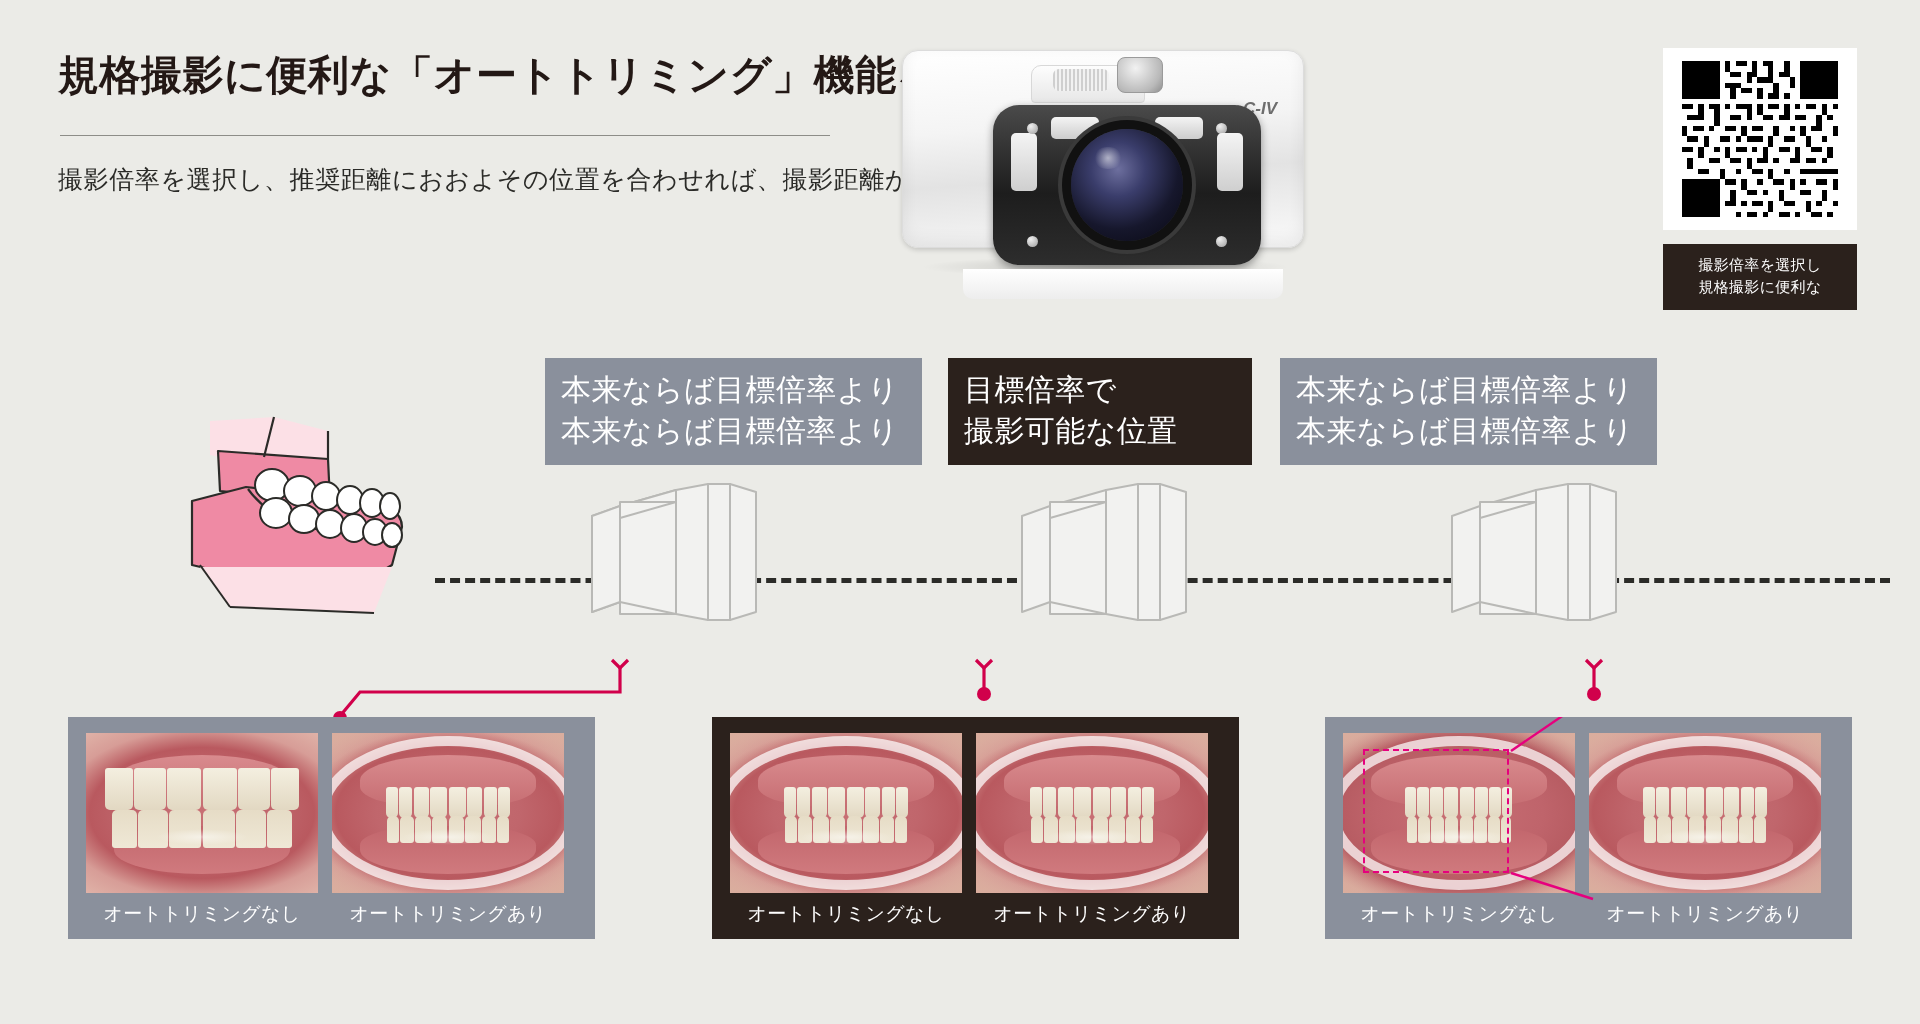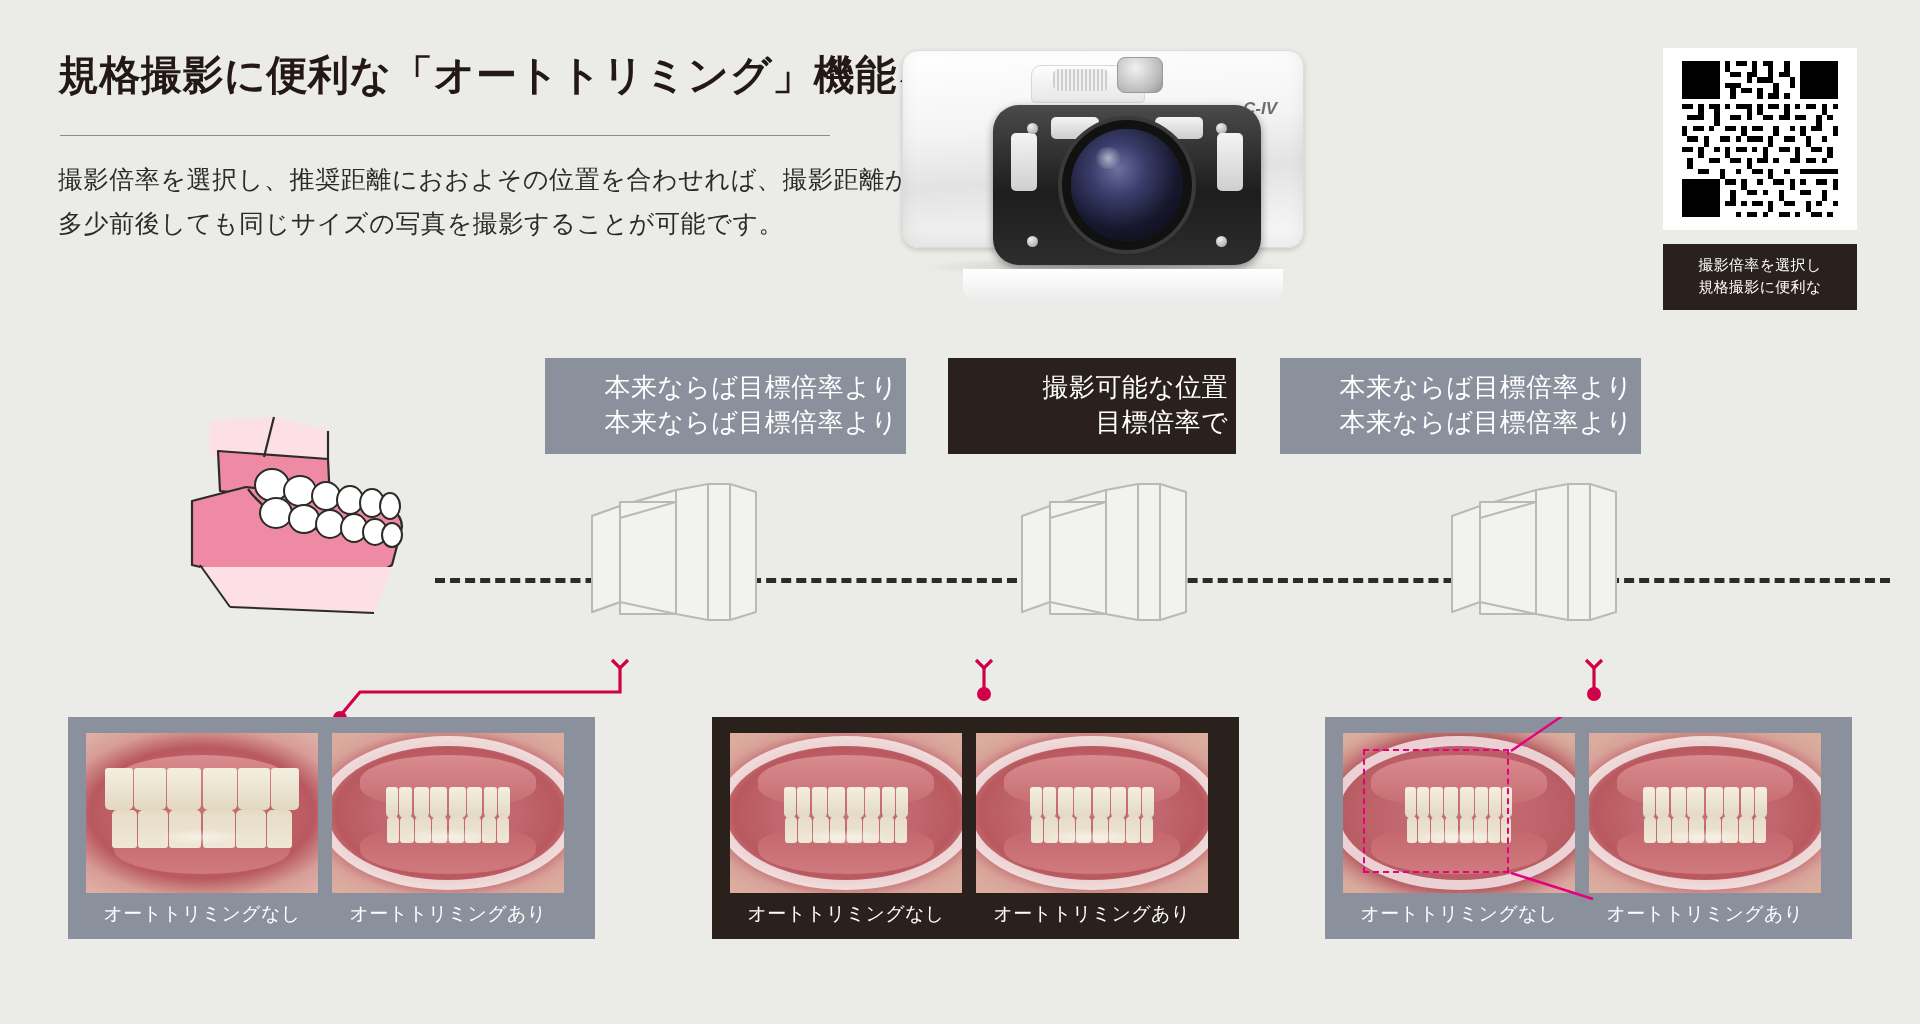--- a/index.html
+++ b/index.html
@@ -98,23 +98,23 @@
   
   .qr-block{position:absolute;left:1663px;top:48px;width:194px;}
   .qr-card{width:194px;height:182px;background:#fff;display:flex;align-items:center;justify-content:center;}
   .qr-caption{
     margin-top:14px;width:194px;background:#2b211c;color:#fff;
     padding:10px 0 12px;text-align:center;font-size:15px;line-height:1.45;letter-spacing:.3px;
   }
 
   
   .dlabel{
-    position:absolute;text-align:right;color:#ffffff;
-    font-size:26px;line-height:1.35;letter-spacing:.4px;
-    padding:12px 8px 14px;
+    position:absolute;text-align:left;color:#ffffff;
+    font-size:30px;line-height:1.35;letter-spacing:.4px;
+    padding:12px 16px 14px;
   }
   .dlabel.gray{background:#8a909c;}
   .dlabel.dark{background:#2b211c;}
   .dlabel span{display:block;white-space:nowrap;}
 
   #label-large{left:545px;top:358px;width:345px;}
   #label-target{left:948px;top:358px;width:272px;}
   #label-small{left:1280px;top:358px;width:345px;}
 
   
@@ -202,21 +202,20 @@
 </style>
 </head>
 <body>
 
 <div class="page">
 
   <div class="title">規格撮影に便利な「オートトリミング」機能を搭載</div>
   <div class="rule"></div>
   <div class="lead">
     <div>撮影倍率を選択し、推奨距離におおよその位置を合わせれば、撮影距離が</div>
-    <div>多少前後しても同じサイズの写真を撮影することが可能です。</div>
   </div>
 
   <div class="camera-wrap">
     <div class="cam-shadow"></div>
     <div class="cam-body">
       <div class="cam-top-hump"></div>
       <div class="cam-grip"></div>
       <div class="cam-dial"></div>
       <div class="cam-brand">
         <span>EyeSpecial</span>
@@ -365,22 +364,22 @@
       <div>撮影倍率を選択し</div>
       <div>規格撮影に便利な</div>
     </div>
   </div>
 
   <div class="dlabel gray" id="label-large">
     <span>本来ならば目標倍率より</span>
     <span>本来ならば目標倍率より</span>
   </div>
   <div class="dlabel dark" id="label-target">
+    <span>目標倍率で</span>
     <span>撮影可能な位置</span>
-    <span>目標倍率で</span>
   </div>
   <div class="dlabel gray" id="label-small">
     <span>本来ならば目標倍率より</span>
     <span>本来ならば目標倍率より</span>
   </div>
 
   <div class="axis"></div>
 
   <div class="jaw">
     <svg width="260" height="200" viewBox="0 0 260 200" aria-hidden="true">

